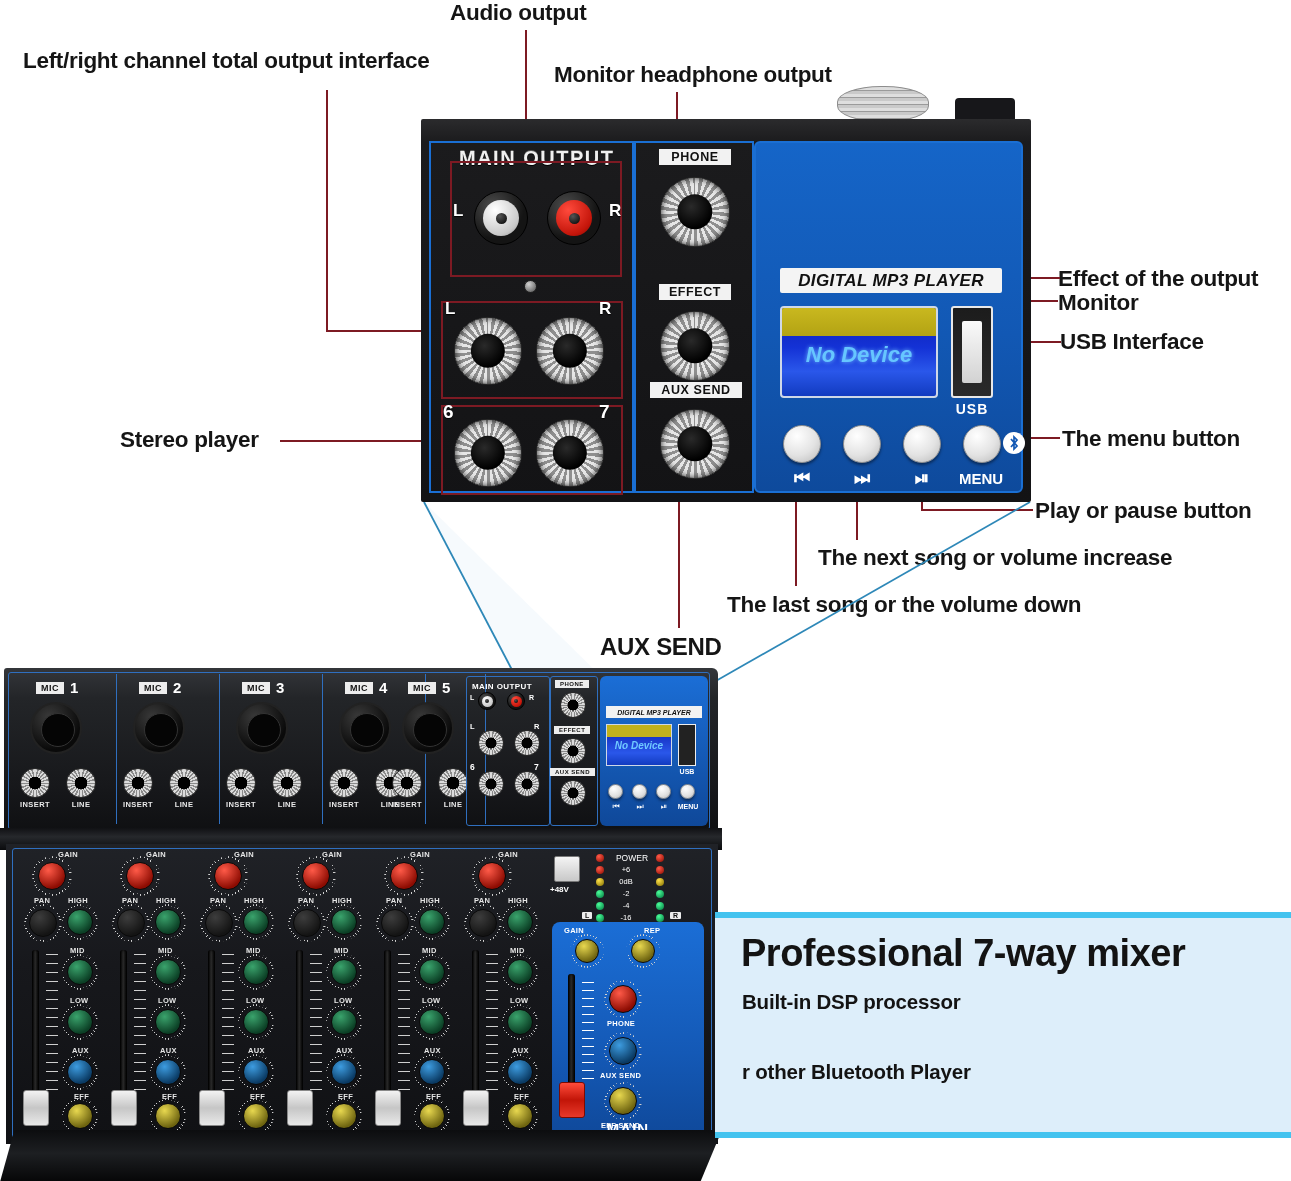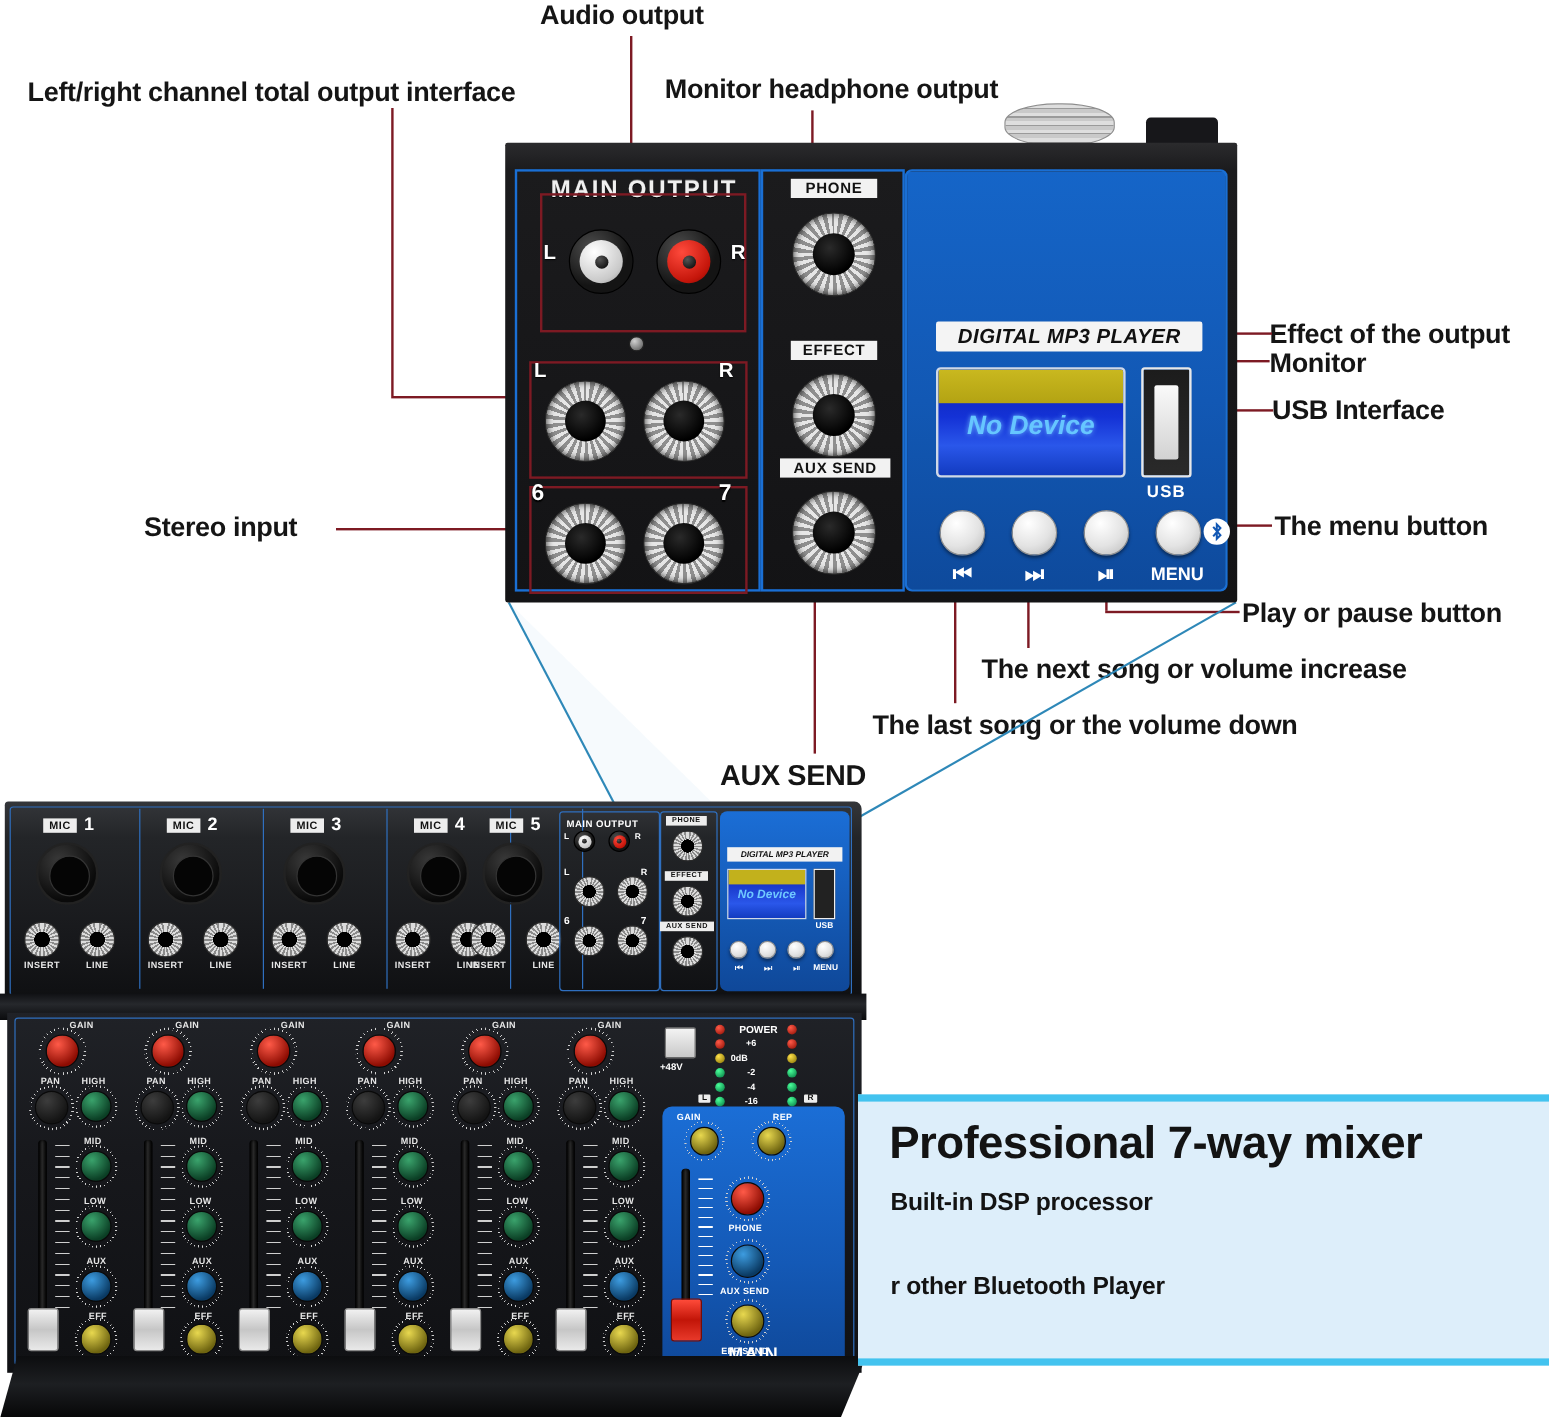--- a/index.html
+++ b/index.html
@@ -283,21 +283,21 @@
   #phantom-btn {
     position:absolute; left:6px; top:6px; width:26px; height:26px;
     background: linear-gradient(180deg,#f4f4f4,#c8c8c8); border:1px solid #777;
     border-radius:2px;
   }
   #phantom-lbl { position:absolute; left:2px; top:35px; color:#fff; font-size:8px; font-weight:bold; }
   .meter-led {
     position:absolute; width:8px; height:8px; border-radius:50%;
   }
   .meter-lbl {
-    position:absolute; color:#fff; font-size:7.5px; font-weight:bold; text-align:center; width:30px;
+    position:absolute; color:#fff; font-size:7.5px; font-weight:normal; text-align:center; width:30px;
   }
   .lr-tag {
     position:absolute; background:#ededed; color:#111; font-size:7px;
     font-weight:bold; padding:0 3px; border-radius:1px;
   }
   #master-blue {
     position:absolute; left:4px; top:72px; width:152px; height:218px;
     background: linear-gradient(180deg,#1b6ed6 0%,#1459b6 60%,#0f4899 100%);
     border-radius:8px;
   }
@@ -319,31 +319,31 @@
   .feat-line {
     position:absolute; left:27px;
     font-size:20.5px; font-weight:bold; color:#131313; letter-spacing:-0.2px;
   }
 </style>
 </head>
 <body>
 
 <div class="stage">
 
-  <div class="label lbl-22" style="left:23px; top:64px;">Left/right channel total output interface</div>
+  <div class="label lbl-22" style="left:23px; top:48px;">Left/right channel total output interface</div>
   <div class="label lbl-22" style="left:450px; top:0px;">Audio output</div>
   <div class="label lbl-22" style="left:554px; top:62px;">Monitor headphone output</div>
   <div class="label lbl-22" style="left:1058px; top:266px;">Effect of the output</div>
   <div class="label lbl-22" style="left:1058px; top:290px;">Monitor</div>
   <div class="label lbl-22" style="left:1060px; top:329px;">USB Interface</div>
   <div class="label lbl-22" style="left:1062px; top:426px;">The menu button</div>
   <div class="label lbl-22" style="left:1035px; top:498px;">Play or pause button</div>
   <div class="label lbl-22" style="left:818px; top:545px;">The next song or volume increase</div>
   <div class="label lbl-22" style="left:727px; top:592px;">The last song or the volume down</div>
-  <div class="label lbl-22" style="left:120px; top:427px;">Stereo input</div>
+  <div class="label lbl-22" style="left:120px; top:427px;">Stereo player</div>
   <div class="label lbl-24" style="left:600px; top:633px;">AUX SEND</div>
 
   <div class="lead lead-v" style="left:525px; top:30px; height:133px;"></div>
 
   <div class="lead lead-v" style="left:676px; top:92px; height:130px;"></div>
 
   <div class="lead lead-v" style="left:326px; top:90px; height:240px;"></div>
   <div class="lead lead-h" style="left:326px; top:330px; width:120px;"></div>
 
   <div class="lead lead-h" style="left:280px; top:440px; width:180px;"></div>
@@ -764,21 +764,21 @@
       <div class="meter-led" style="left:48px; top:4px;  background:radial-gradient(circle at 35% 30%,#ff5a48,#8a0b00);"></div>
       <div class="meter-led" style="left:108px; top:4px; background:radial-gradient(circle at 35% 30%,#ff5a48,#8a0b00);"></div>
       <div class="meter-lbl" style="left:62px; top:3px; width:44px; font-size:8.5px;">POWER</div>
 
       <div class="meter-led" style="left:48px; top:16px; background:radial-gradient(circle at 35% 30%,#ff5a48,#8a0b00);"></div>
       <div class="meter-led" style="left:108px; top:16px; background:radial-gradient(circle at 35% 30%,#ff5a48,#8a0b00);"></div>
       <div class="meter-lbl" style="left:63px; top:15px;">+6</div>
 
       <div class="meter-led" style="left:48px; top:28px; background:radial-gradient(circle at 35% 30%,#ffe14a,#7e6c00);"></div>
       <div class="meter-led" style="left:108px; top:28px; background:radial-gradient(circle at 35% 30%,#ffe14a,#7e6c00);"></div>
-      <div class="meter-lbl" style="left:53px; top:27px;">0dB</div>
+      <div class="meter-lbl" style="left:63px; top:27px;">0dB</div>
 
       <div class="meter-led" style="left:48px; top:40px; background:radial-gradient(circle at 35% 30%,#4aff9a,#00743c);"></div>
       <div class="meter-led" style="left:108px; top:40px; background:radial-gradient(circle at 35% 30%,#4aff9a,#00743c);"></div>
       <div class="meter-lbl" style="left:63px; top:39px;">-2</div>
 
       <div class="meter-led" style="left:48px; top:52px; background:radial-gradient(circle at 35% 30%,#4aff9a,#00743c);"></div>
       <div class="meter-led" style="left:108px; top:52px; background:radial-gradient(circle at 35% 30%,#4aff9a,#00743c);"></div>
       <div class="meter-lbl" style="left:63px; top:51px;">-4</div>
 
       <div class="meter-led" style="left:48px; top:64px; background:radial-gradient(circle at 35% 30%,#4aff9a,#00743c);"></div>

